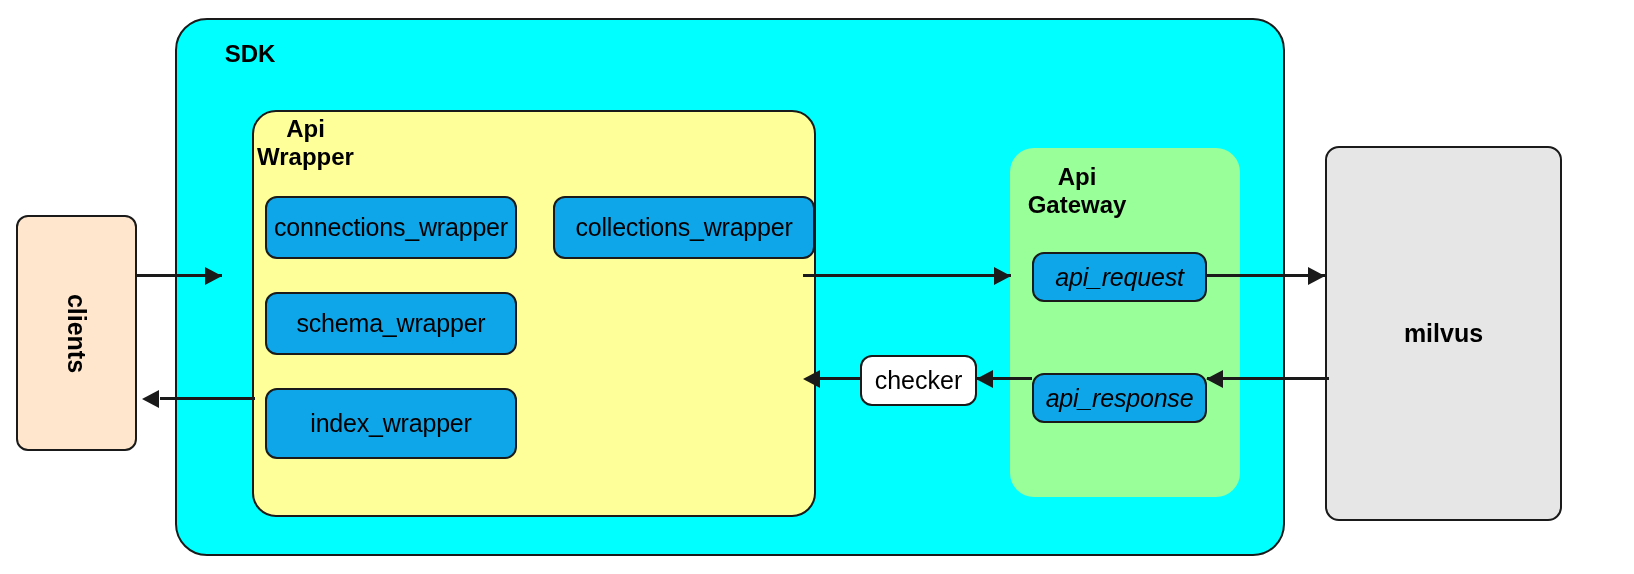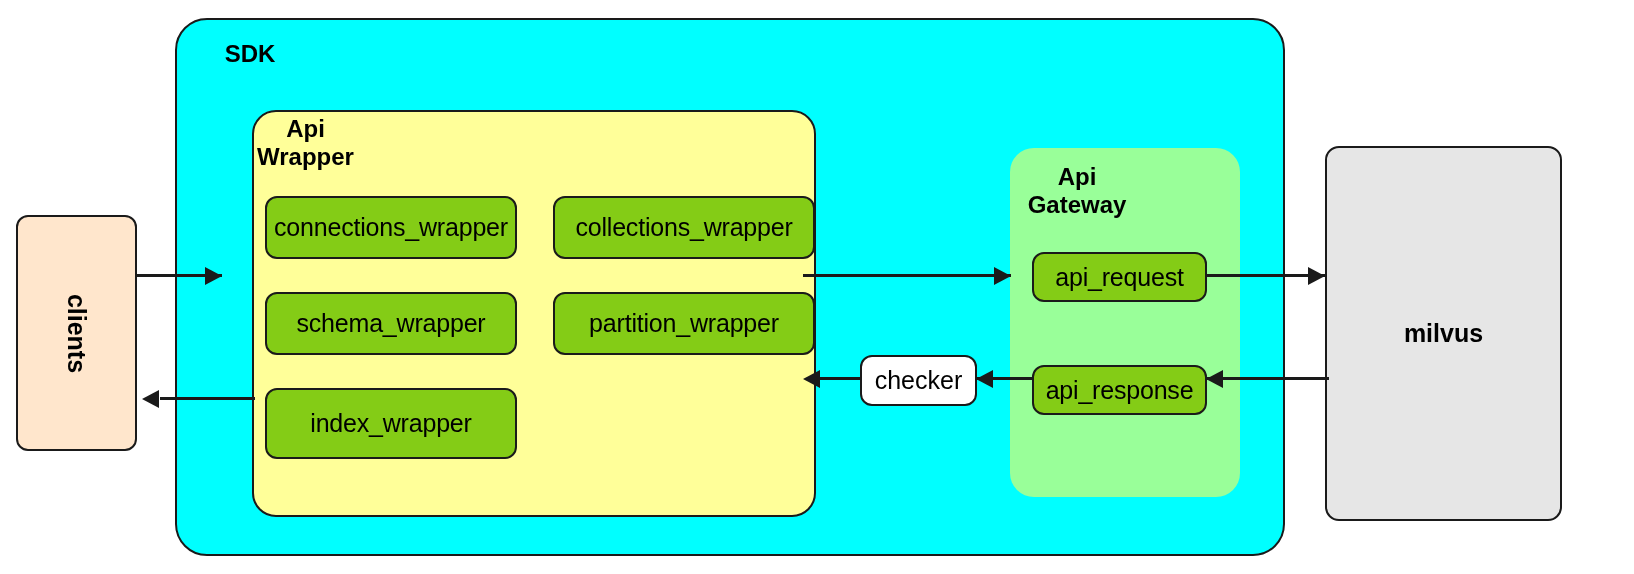--- a/index.html
+++ b/index.html
@@ -29,21 +29,21 @@
   }
 
   .container-box {
     border-radius: 30px;
   }
   .group-box {
     border-radius: 22px;
   }
   .leaf-box {
     border-radius: 12px;
-    background: #84cc16;
+    background: #0ea5e9;
     font-size: 25px;
     font-weight: 400;
     letter-spacing: -0.2px;
   }
 
   
   #sdk-container {
     left: 175px;  top: 18px;
     width: 1110px; height: 538px;
     background: #00ffff;
@@ -107,23 +107,23 @@
   }
 
   
   .wrap-col-left  { left: 265px; width: 252px; }
   .wrap-col-right { left: 553px; width: 262px; }
   .wrap-row-1 { top: 196px; height: 63px; }
   .wrap-row-2 { top: 292px; height: 63px; }
   .wrap-row-3 { top: 388px; height: 71px; }
 
   
-  .gw-leaf { left: 1032px; width: 175px; height: 50px; }
+  .gw-leaf { left: 1032px; width: 175px; height: 50px; font-style: italic; }
   #api-request-box  { top: 252px; }
-  #api-response-box { top: 365px; }
+  #api-response-box { top: 373px; }
 
   
   .arrow {
     position: absolute;
     height: 3px;
     background: #1a1a1a;
   }
   .arrow-head {
     position: absolute;
     width: 0; height: 0;
@@ -169,23 +169,20 @@
 
   <div class="box leaf-box wrap-col-left wrap-row-1">
     <span>connections_wrapper</span>
   </div>
   <div class="box leaf-box wrap-col-right wrap-row-1">
     <span>collections_wrapper</span>
   </div>
   <div class="box leaf-box wrap-col-left wrap-row-2">
     <span>schema_wrapper</span>
   </div>
-  <div class="box leaf-box wrap-col-right wrap-row-2">
-    <span>partition_wrapper</span>
-  </div>
   <div class="box leaf-box wrap-col-left wrap-row-3">
     <span>index_wrapper</span>
   </div>
 
   <div class="box group-box" id="api-gateway-group"></div>
   <div class="group-title" id="gateway-title">Api
 Gateway</div>
 
   <div class="box leaf-box gw-leaf" id="api-request-box">
     <span>api_request</span>

